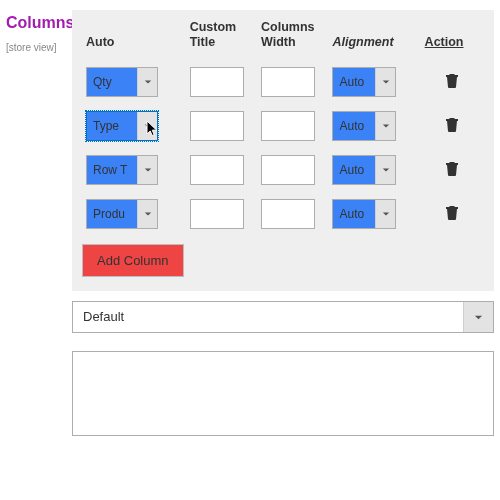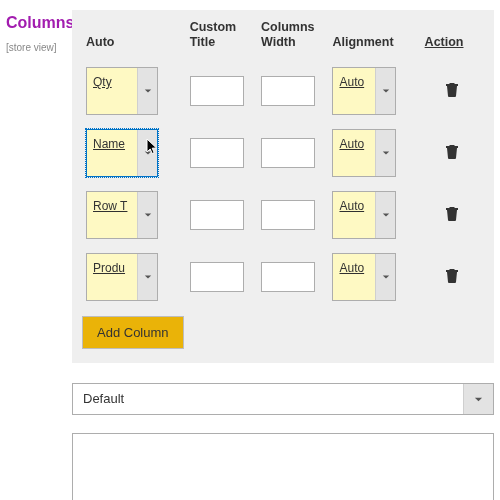--- a/index.html
+++ b/index.html
@@ -50,26 +50,25 @@
     vertical-align: bottom;
     line-height: 1.2;
   }
   table.cols td {
     padding: 7px 4px;
     vertical-align: middle;
   }
   .select-like {
     display: inline-flex;
     align-items: stretch;
-    height: 48px;
+    height: 30px;
     border: 1px solid #adadad;
-    background: #fef9c3;
+    background: #3b82f6;
     width: 72px;
     position: relative;
-    text-decoration: underline;
   }
   .select-like.active {
     outline: 1px dotted #0072c6;
     outline-offset: 0;
     border-color: #0072c6;
   }
   .select-like .val {
     flex: 1;
     padding: 0 4px 0 6px;
     line-height: 28px;
@@ -98,28 +97,28 @@
   .trash {
     cursor: pointer;
     width: 18px; height: 18px;
     display: inline-flex; align-items:center; justify-content:center;
   }
   .trash svg { width: 14px; height: 16px; fill: #333; }
   .add-btn {
     display: inline-block;
     margin-top: 8px;
     padding: 8px 14px;
-    background: #eab308;
+    background: #ef4444;
     border: 1px solid #bdbdbd;
     font-size: 13px;
     color: #333;
     cursor: pointer;
   }
   .below {
-    margin: 20px 6px 0 72px;
+    margin: 10px 6px 0 72px;
   }
   .dropdown-full {
     display: flex;
     align-items: stretch;
     height: 32px;
     border: 1px solid #adadad;
     background: #fff;
     width: 100%;
   }
   .dropdown-full .val {
@@ -152,21 +151,21 @@
   .cursor {
     position: absolute;
     left: 59px;
     top: 8px;
     pointer-events: none;
   }
   .cursor svg { width: 14px; height: 18px; }
   th.col-type   { width: 90px; }
   th.col-ct     { width: 62px; }
   th.col-cw     { width: 62px; }
-  th.col-align  { width: 80px; }
+  th.col-align  { width: 80px; font-style: italic; }
   th.col-action { width: 55px; text-align:left;text-decoration:underline; }
   td.col-action { text-align:center; }
 </style>
 </head>
 <body>
 
 <div class="page">
   <div class="side-label">
     <div class="title">Columns</div>
     <div class="scope">[store view]</div>
@@ -218,21 +217,21 @@
                     <path d="M2 5h10l-1 10a1 1 0 0 1-1 1H4a1 1 0 0 1-1-1L2 5zm3-3h4l1 1h3v2H1V3h3l1-1z"></path>
                   </svg>
         </span>
       </span>
     </td>
   </tr>
 
   <tr>
     <td>
       <div class="select-like active">
-        <span class="val">Name</span>
+        <span class="val">Type</span>
         <span class="arrow">
           <svg viewBox="0 0 10 10">
                     <path d="M1 3 L5 7 L9 3 Z" fill="#555"></path>
                   </svg>
         </span>
       <span class="cursor"><svg viewBox="0 0 14 18">
                     <path d="M1 1 L1 14 L4.2 11 L6.2 15.5 L8.2 14.6 L6.2 10.2 L10.5 10 Z" fill="#000" stroke="#fff" stroke-width="1"></path>
                   </svg></span>
               </div>
     </td>

